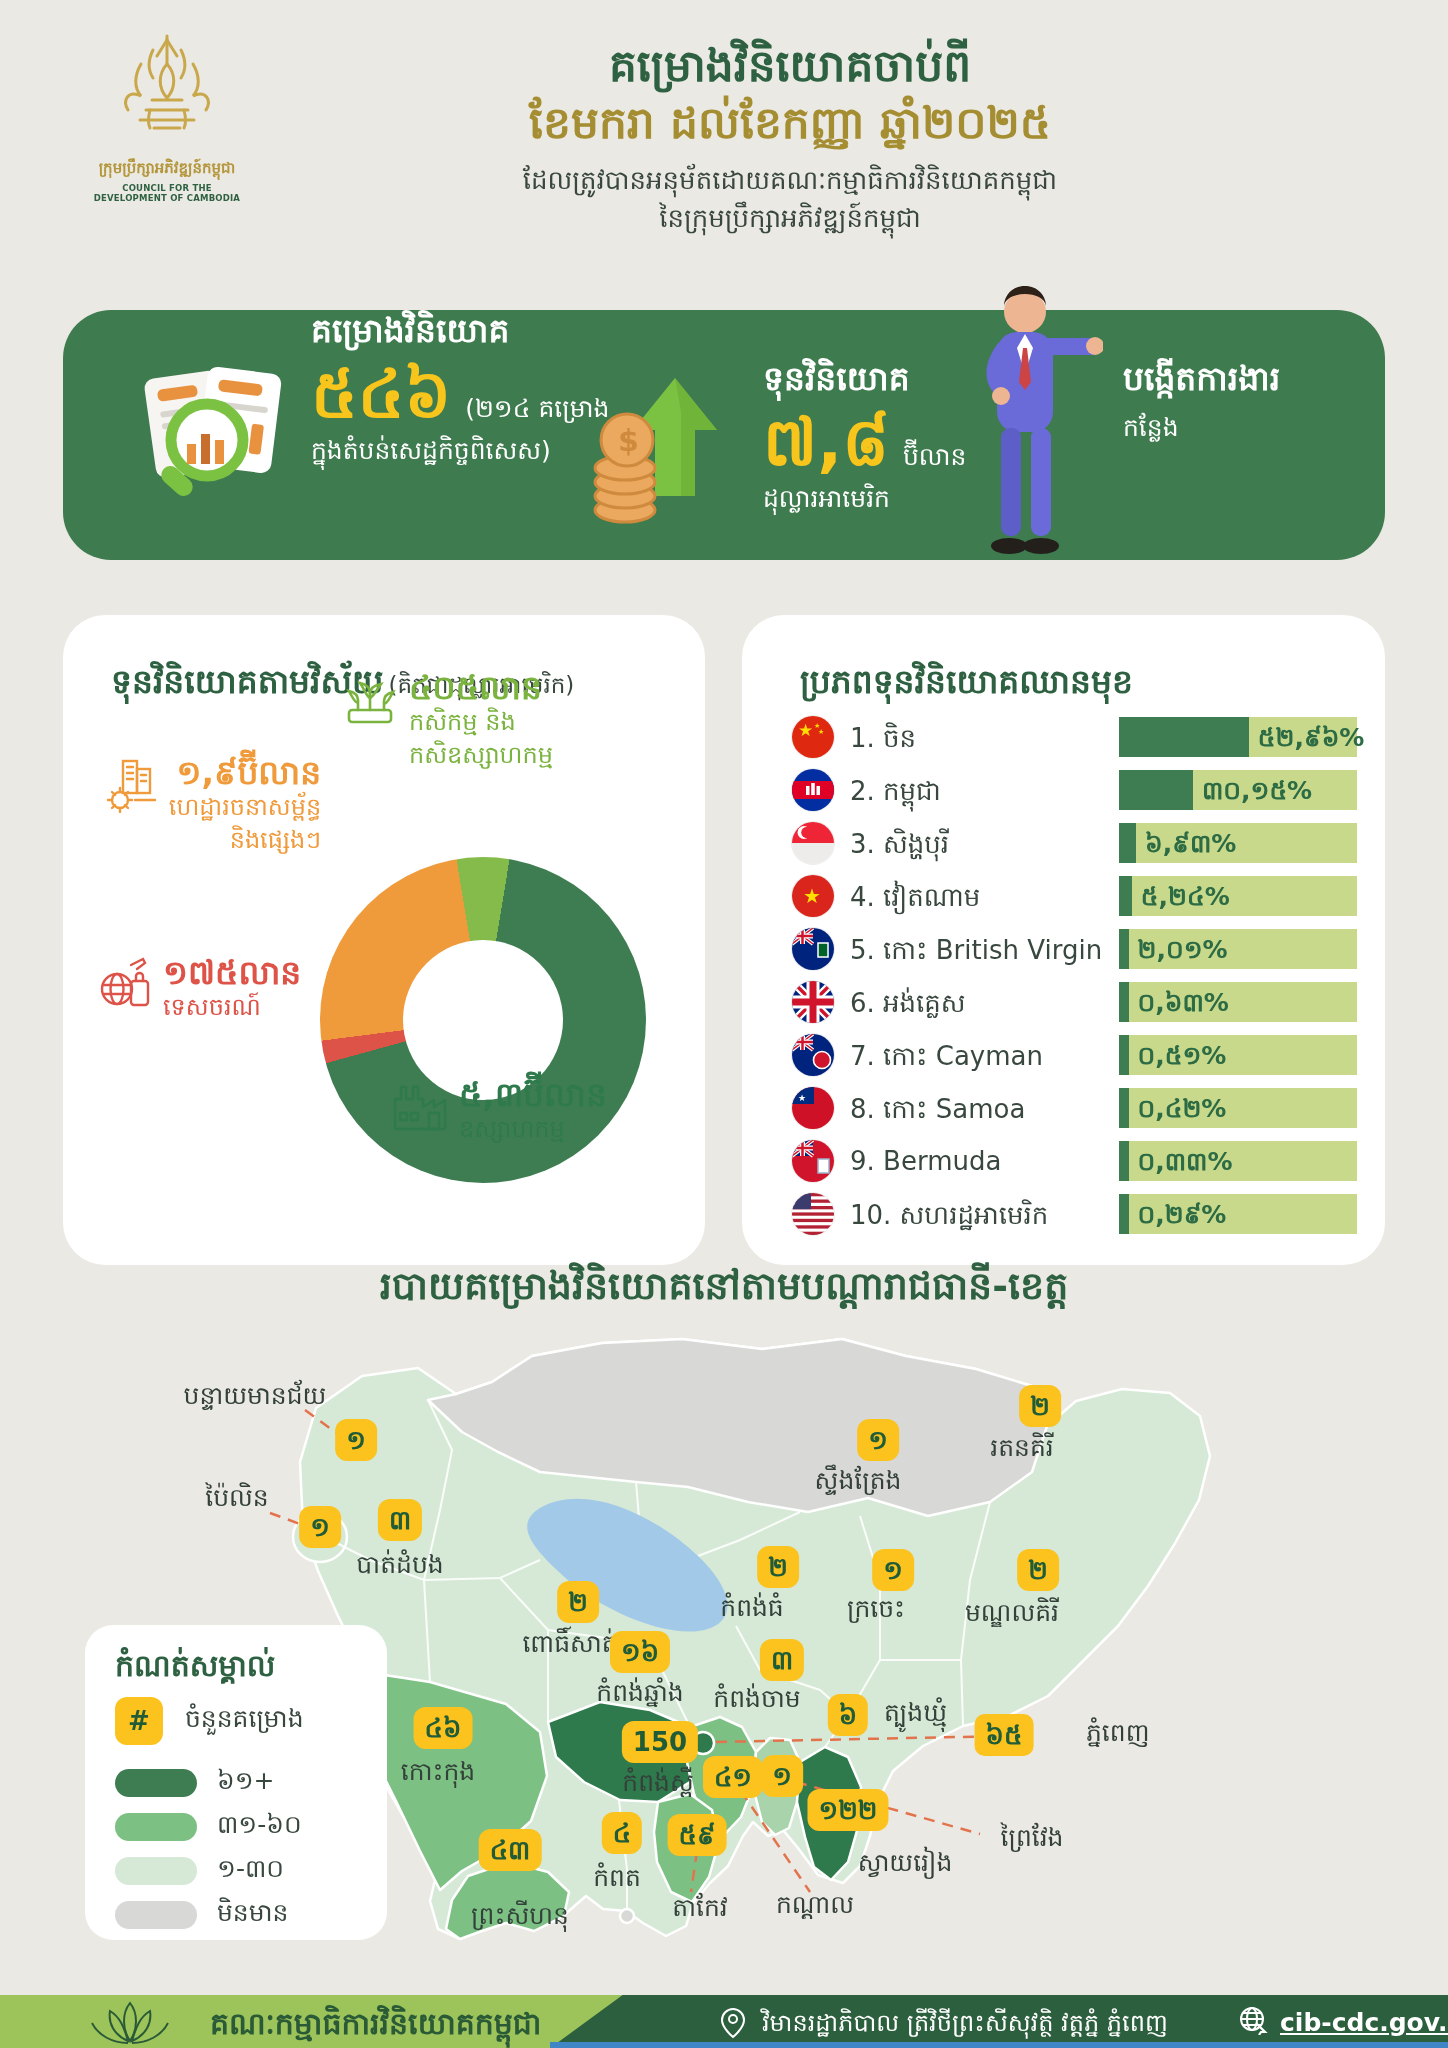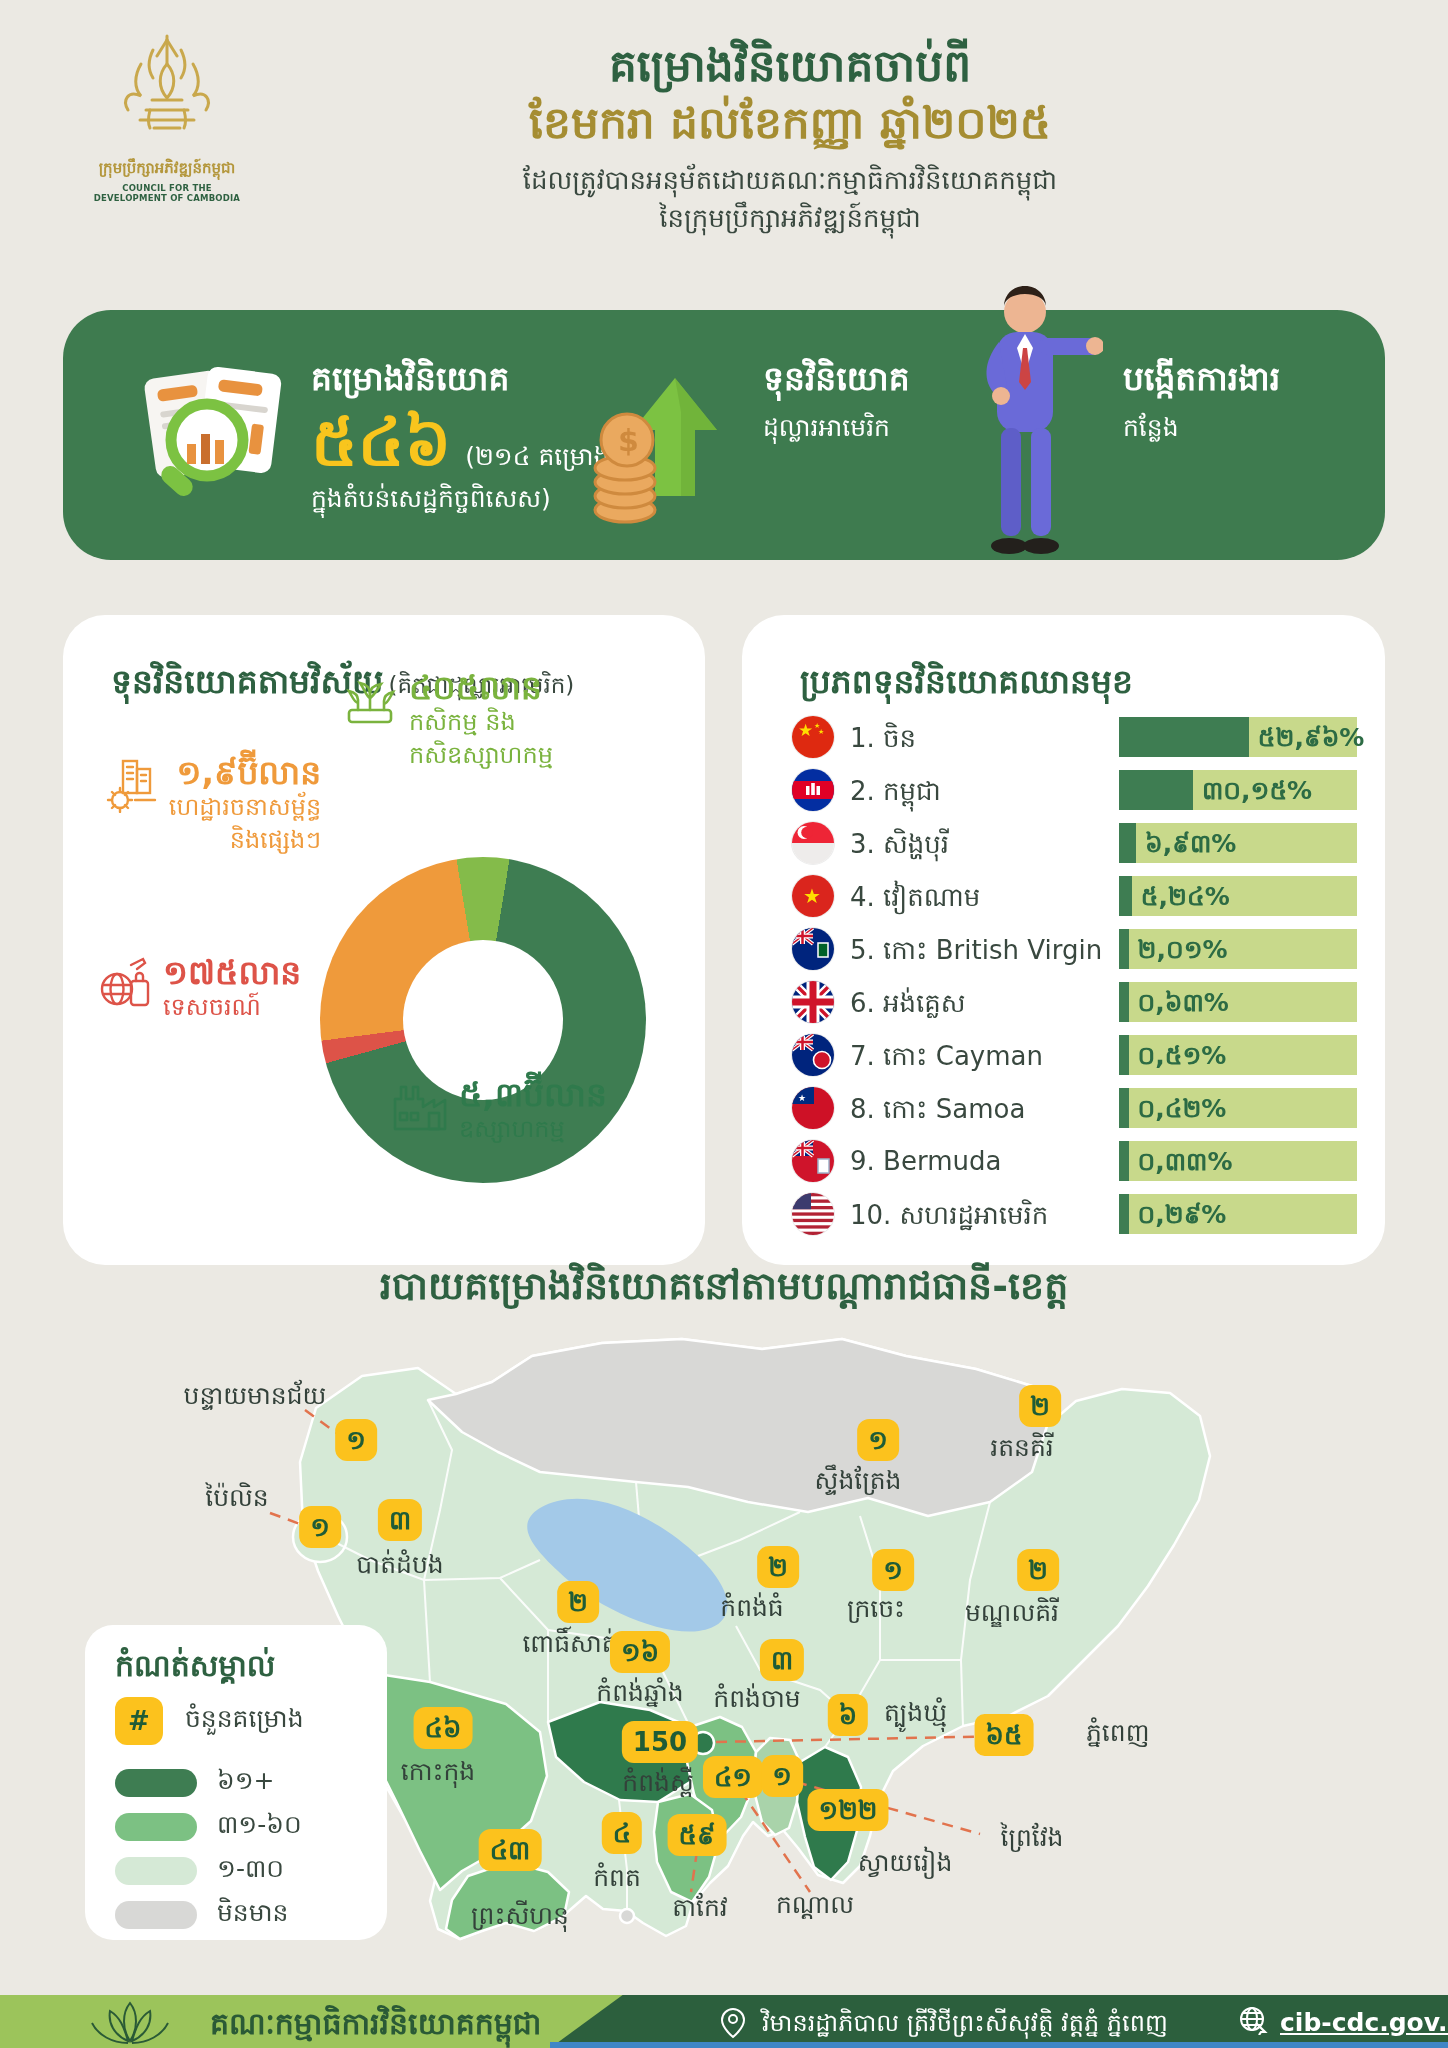--- a/index.html
+++ b/index.html
@@ -145,21 +145,21 @@
             <rect x="122" y="70" width="12" height="30" rx="3" fill="#e8923f"></rect>
           </g>
         <circle cx="78" cy="88" r="36" fill="#ffffff" stroke="#7cc242" stroke-width="11"></circle>
         <rect x="58" y="92" width="9" height="20" fill="#e8923f"></rect>
           <rect x="72" y="82" width="9" height="30" fill="#c96f2e"></rect>
           <rect x="86" y="88" width="9" height="24" fill="#e8923f"></rect>
         <rect x="30" y="120" width="36" height="18" rx="9" fill="#7cc242" transform="rotate(42 48 129)"></rect>
       </svg>
     </span>
     <div class="stat" style="left:248px;width:330px;">
-      <div class="stat-label" style="margin-top:48px;">គម្រោងវិនិយោគ</div>
+      <div class="stat-label" style="">គម្រោងវិនិយោគ</div>
       <div class="stat-number-row">
         <span class="stat-value">៥៤៦</span>
         <span class="stat-note">(២១៤ គម្រោង</span>
       </div>
       <div class="stat-below">ក្នុងតំបន់សេដ្ឋកិច្ចពិសេស)</div>
     </div>
 
     <span class="stat-icon" style="left:520px;top:62px;">
       <svg width="150" height="160" viewBox="0 0 150 160">
         <polygon points="92,6 134,58 112,58 112,124 72,124 72,58 50,58" fill="#7cc242"></polygon>
@@ -169,20 +169,24 @@
             <ellipse cx="42" cy="124" rx="30" ry="12"></ellipse>
             <ellipse cx="42" cy="110" rx="30" ry="12"></ellipse>
             <ellipse cx="42" cy="96" rx="30" ry="12"></ellipse>
         </g>
         <circle cx="44" cy="68" r="26" fill="#eaa95f" stroke="#cf8a3e" stroke-width="3"></circle>
         <text x="35" y="79" font-size="30" font-weight="bold" fill="#cf8a3e">$</text>
       </svg>
     </span>
     <div class="stat" style="left:700px;width:260px;">
       <div class="stat-label" style="margin-top:48px;">ទុនវិនិយោគ</div>
+      <div class="stat-number-row">
+        <span class="stat-value">៧,៨</span>
+        <span class="stat-note">ប៊ីលាន</span>
+      </div>
       <div class="stat-below">ដុល្លារអាមេរិក</div>
     </div>
 
     <span class="stat-icon" style="left:880px;top:-32px;">
       <svg width="160" height="290" viewBox="0 0 160 290">
         <circle cx="82" cy="34" r="21" fill="#edb592"></circle>
         <path d="M61,28 C63,12 101,12 103,28 C103,18 95,8 82,8 C69,8 61,18 61,28 Z" fill="#2e2118"></path>
         <rect x="54" y="54" width="56" height="100" rx="20" fill="#6a6ad8"></rect>
         <polygon points="82,56 74,70 82,96 90,70" fill="#ffffff"></polygon>
         <polygon points="80,70 84,70 88,104 82,112 76,104" fill="#c44"></polygon>

